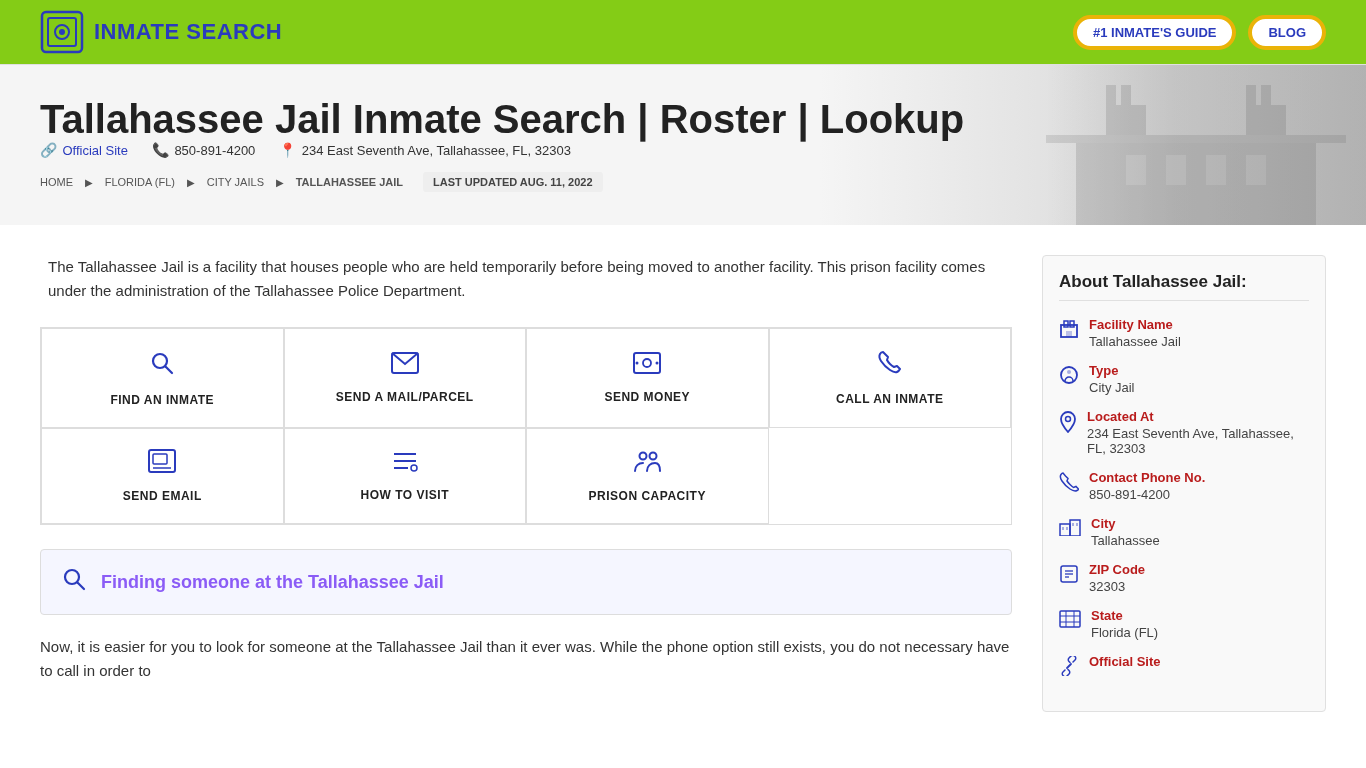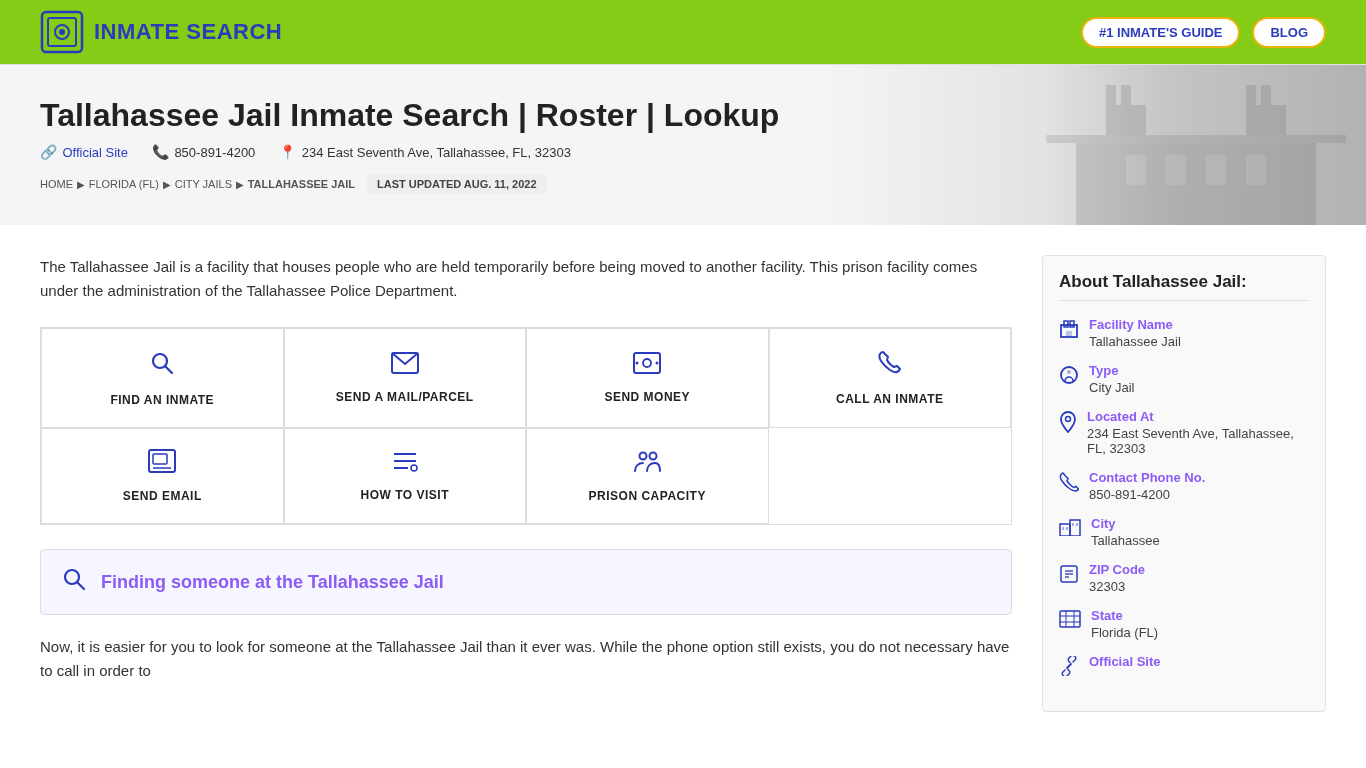--- a/index.html
+++ b/index.html
@@ -29,21 +29,21 @@
       font-weight: 700;
       color: #2a3bbd;
       letter-spacing: 0.5px;
     }
     .header-nav {
       display: flex;
       gap: 12px;
       align-items: center;
     }
     .header-btn {
-      border: 2px solid #eab308;
+      border: 4px solid #eab308;
       border-radius: 20px;
       padding: 6px 16px;
       font-size: 13px;
       font-weight: 600;
       color: #2a3bbd;
       background: #fff;
       cursor: pointer;
       text-decoration: none;
     }
 
@@ -65,24 +65,23 @@
     
     .hero-jail {
       position: absolute;
       right: 20px;
       top: 10px;
       width: 300px;
       height: 150px;
       opacity: 0.18;
     }
     .hero h1 {
-      font-size: 32px;
+      font-size: 40px;
       font-weight: 700;
       color: #222;
-      margin-bottom: 10px;
     }
     .hero-meta {
       display: flex;
       gap: 24px;
       align-items: center;
       flex-wrap: wrap;
       margin-bottom: 14px;
     }
     .hero-meta-item {
       display: flex;
@@ -92,21 +91,21 @@
       color: #333;
     }
     .hero-meta-item a {
       color: #2a3bbd;
       text-decoration: none;
     }
     .meta-icon { color: #2a3bbd; font-size: 14px; }
     .breadcrumb {
       display: flex;
       align-items: center;
-      gap: 4px;
+      gap: 12px;
       font-size: 11px;
       text-transform: uppercase;
       color: #555;
       flex-wrap: wrap;
     }
     .breadcrumb a {
       color: #555;
       text-decoration: none;
     }
     .breadcrumb .sep { color: #555; font-size: 10px; }
@@ -137,20 +136,21 @@
       width: 284px;
       flex-shrink: 0;
     }
 
     
     .description {
       font-size: 15px;
       line-height: 1.6;
       color: #333;
       margin-bottom: 24px;
+      margin-left: 8px;
     }
 
     
     .action-grid {
       border: 1px solid #ddd;
       display: grid;
       grid-template-columns: repeat(4, 1fr);
       margin-bottom: 24px;
     }
     .action-cell {
@@ -232,21 +232,21 @@
     .sidebar-item-icon {
       color: #2a3bbd;
       font-size: 18px;
       flex-shrink: 0;
       margin-top: 2px;
     }
     .sidebar-item-content {}
     .sidebar-item-label {
       font-size: 13px;
       font-weight: 700;
-      color: #8b5cf6;
+      color: #b91c1c;
       margin-bottom: 2px;
     }
     .sidebar-item-value {
       font-size: 13px;
       color: #444;
     }
   </style>
 </head>
 <body>
 

